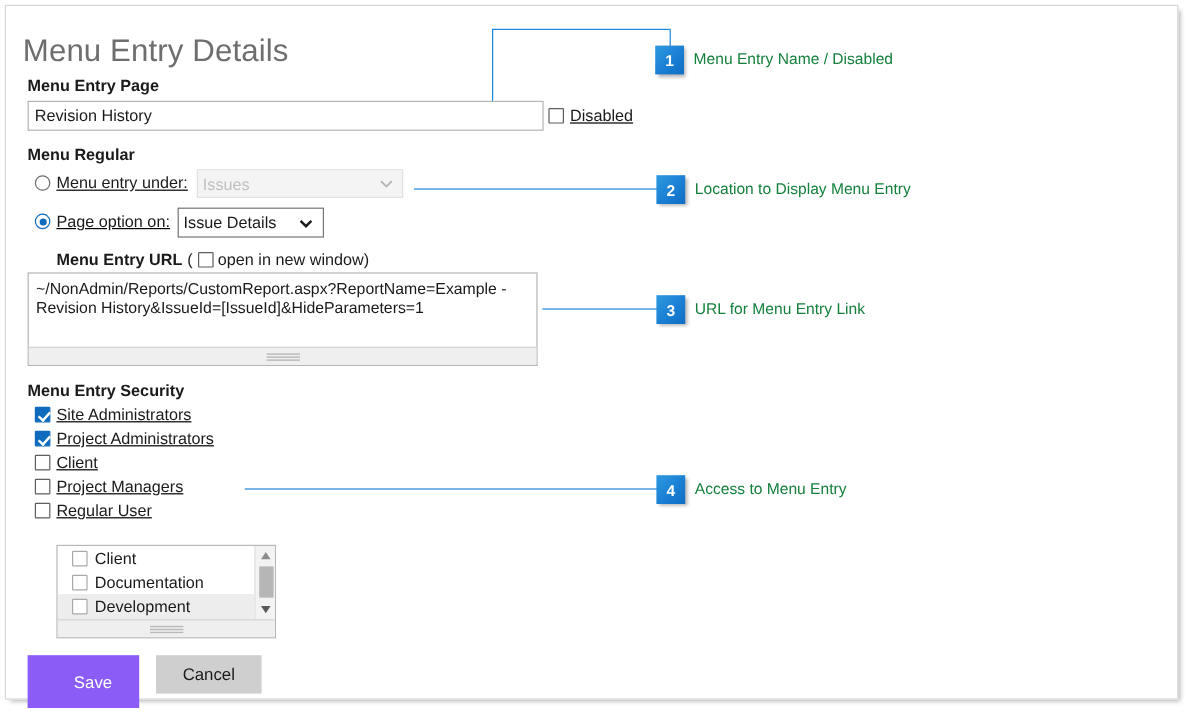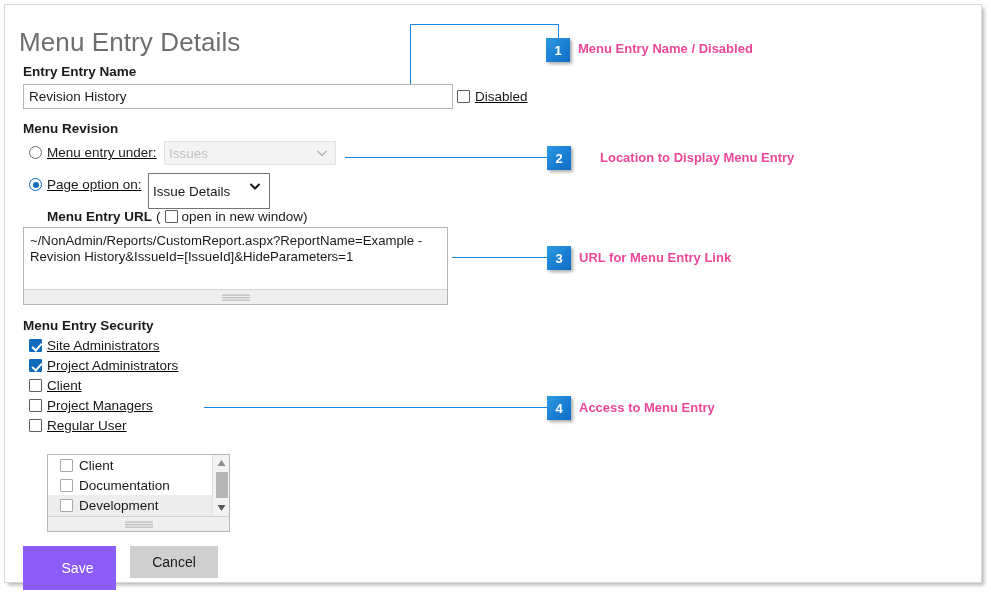--- a/index.html
+++ b/index.html
@@ -151,65 +151,65 @@
   #cancel-btn { left: 125px; top: 541px; width: 88px; height: 32px; background: #cfcfcf; color: #1a1a1a; }
   
   .callout-num {
     position: absolute; width: 24px; height: 24px;
     background: linear-gradient(135deg, #2e9be0 0%, #1a7fd4 55%, #0f6ec4 100%);
     color: #ffffff; font-size: 13px; font-weight: bold;
     display: flex; align-items: center; justify-content: center;
     box-shadow: 2px 2px 3px rgba(0,0,0,0.32);
   }
   .callout-text {
-    position: absolute; font-size: 13px; font-weight: bold;
-    color: #ec4899; white-space: nowrap; line-height: 16px;
+    position: absolute; font-size: 13px; font-weight: normal;
+    color: #15803d; white-space: nowrap; line-height: 16px;
   }
   .lead-line { position: absolute; background: #1b86e0; }
   .lead-h { height: 1px; }
   .lead-v { width: 1px; }
 </style>
 </head>
 <body>
 
 <div id="screen">
   <div id="card">
 
     <div class="page-title">Menu Entry Details</div>
 
-    <div class="section-label" style="left:18px; top:59px;">Entry Entry Name</div>
+    <div class="section-label" style="left:18px; top:59px;">Menu Entry Page</div>
 
     <input class="text-input" id="name-input" type="text" style="left: 18px; top: 79px; width: 430px; height: 25px;" value="Revision History">
 
     <div class="opt-row" style="left:452px; top:84px;">
       <input type="checkbox" class="cb" style="">
       <span class="plain-label">Disabled</span>
     </div>
 
-    <div class="section-label" style="left:18px; top:116px;">Menu Revision</div>
+    <div class="section-label" style="left:18px; top:116px;">Menu Regular</div>
 
     <div class="opt-row" style="left:24px; top:140px;">
       <input type="radio" name="loc" class="rb" style="">
       <span class="plain-label">Menu entry under:</span>
     </div>
     <div class="ddl-wrap" style="left:159px; top:136px; width:172px; height:20px;">
       <select class="ddl" id="ddl-under" disabled="" style="left:0; top:0; width:172px; height:24px;">
         <option>Issues</option>
       </select>
       <svg class="ddl-arrow" style="right:8px; top:6px;" viewBox="0 0 12 12">
         <path d="M1.5 4 L6 8.5 L10.5 4" fill="none" stroke="#b2b2b2" stroke-width="1.5"></path>
       </svg>
     </div>
 
     <div class="opt-row" style="left:24px; top:172px;">
       <input type="radio" name="loc" class="rb" checked="" style="">
       <span class="plain-label">Page option on:</span>
     </div>
     <div class="ddl-wrap" style="left:143px; top:168px; width:122px; height:25px;">
-      <select class="ddl" id="ddl-page" style="left:0; top:0; width:122px; height:36px;">
+      <select class="ddl" id="ddl-page" style="left:0; top:0; width:122px; height:25px;">
         <option>Issue Details</option>
       </select>
       <svg class="ddl-arrow" style="right:9px; top:7px;" viewBox="0 0 12 12">
         <path d="M1.5 4 L6 8.5 L10.5 4" fill="none" stroke="#1a1a1a" stroke-width="2"></path>
       </svg>
     </div>
 
     <div style="position:absolute; left:18px; top:204px; display:flex; align-items:center; gap:4px;">
       <span style="font-size:13.5px; font-weight:bold; color:#1a1a1a;margin-left:24px;">Menu Entry URL</span>
       <span class="plain-label">(</span>
@@ -293,21 +293,21 @@
     <button class="btn" id="cancel-btn">Cancel</button>
 
     <div class="lead-line lead-v" style="left:405px; top:19px; height:60px;"></div>
     <div class="lead-line lead-h" style="left:405px; top:19px; width:148px;"></div>
     <div class="lead-line lead-v" style="left:553px; top:19px; height:19px;"></div>
     <div class="callout-num" style="left:541px; top:33px;">1</div>
     <div class="callout-text" style="left:573px; top:36px;">Menu Entry Name / Disabled</div>
 
     <div class="lead-line lead-h" style="left:340px; top:152px; width:206px;"></div>
     <div class="callout-num" style="left:542px; top:141px;">2</div>
-    <div class="callout-text" style="left:595px; top:145px;">Location to Display Menu Entry</div>
+    <div class="callout-text" style="left:574px; top:145px;">Location to Display Menu Entry</div>
 
     <div class="lead-line lead-h" style="left:447px; top:252px; width:99px;"></div>
     <div class="callout-num" style="left:542px; top:241px;">3</div>
     <div class="callout-text" style="left:574px; top:245px;">URL for Menu Entry Link</div>
 
     <div class="lead-line lead-h" style="left:199px; top:402px; width:347px;"></div>
     <div class="callout-num" style="left:542px; top:391px;">4</div>
     <div class="callout-text" style="left:574px; top:395px;">Access to Menu Entry</div>
 
   </div>

